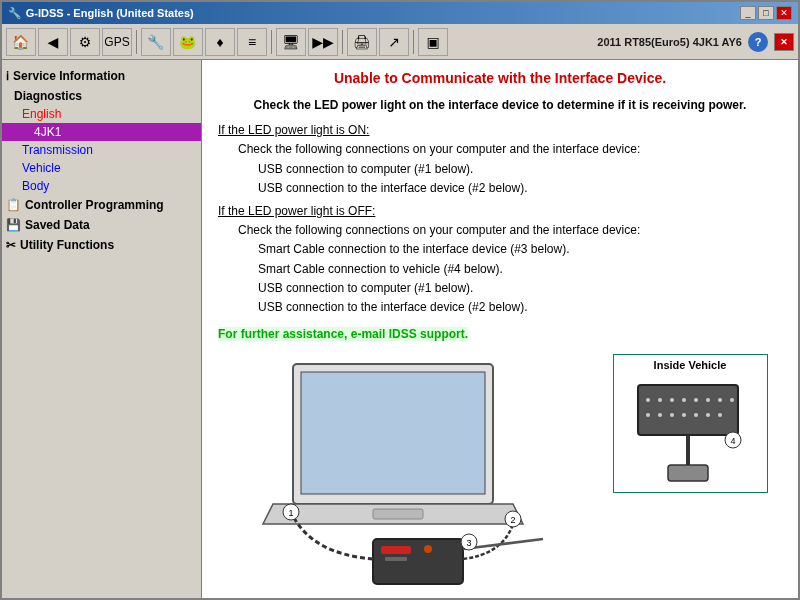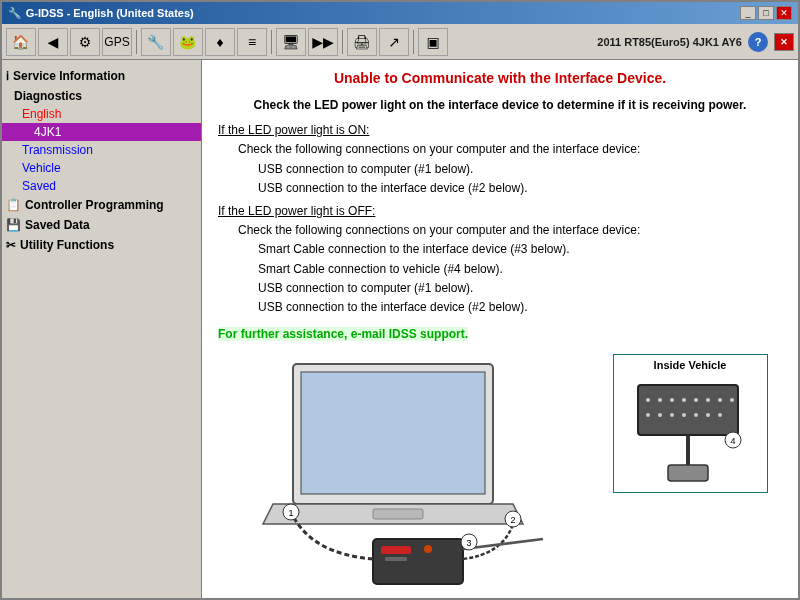--- a/index.html
+++ b/index.html
@@ -169,21 +169,21 @@
       <div class="sidebar-item indent2 selected">
         <span>4JK1</span>
       </div>
       <div class="sidebar-item indent1 blue-text">
         <span>Transmission</span>
       </div>
       <div class="sidebar-item indent1 blue-text">
         <span>Vehicle</span>
       </div>
       <div class="sidebar-item indent1 blue-text">
-        <span>Saved</span>
+        <span>Body</span>
       </div>
       <div class="sidebar-section-header">
         <span>📋</span>
         <span>Controller Programming</span>
       </div>
       <div class="sidebar-section-header">
         <span>💾</span>
         <span>Saved Data</span>
       </div>
       <div class="sidebar-section-header">

